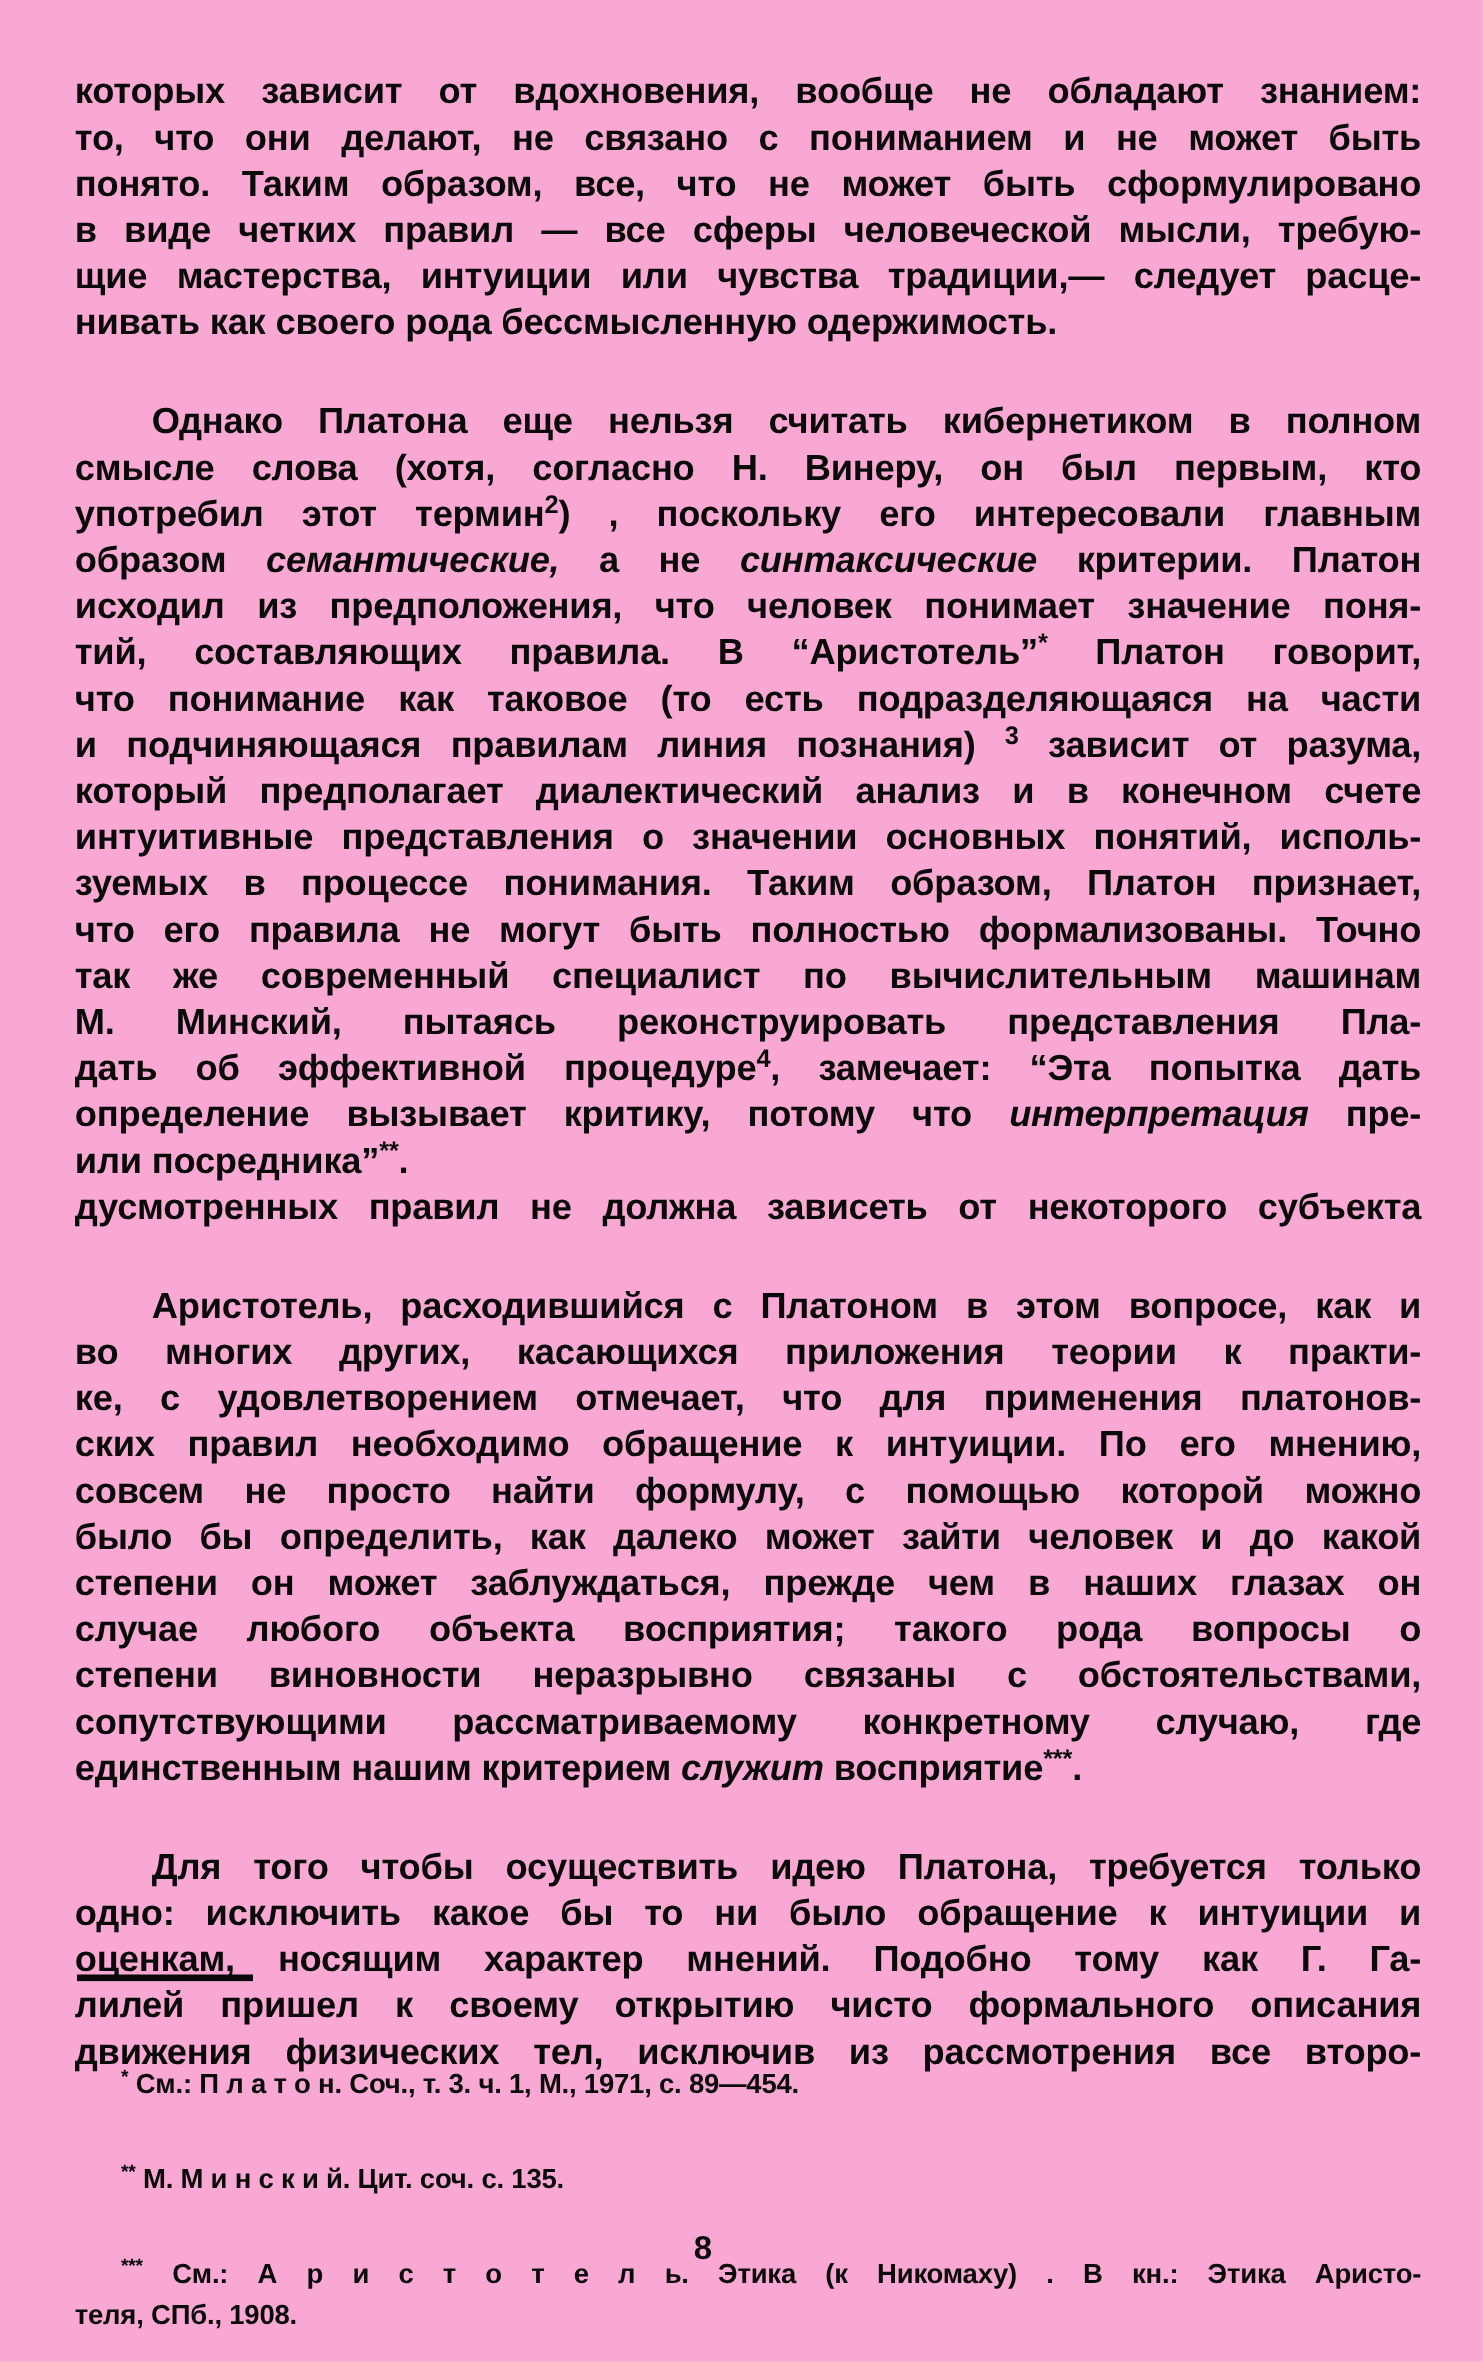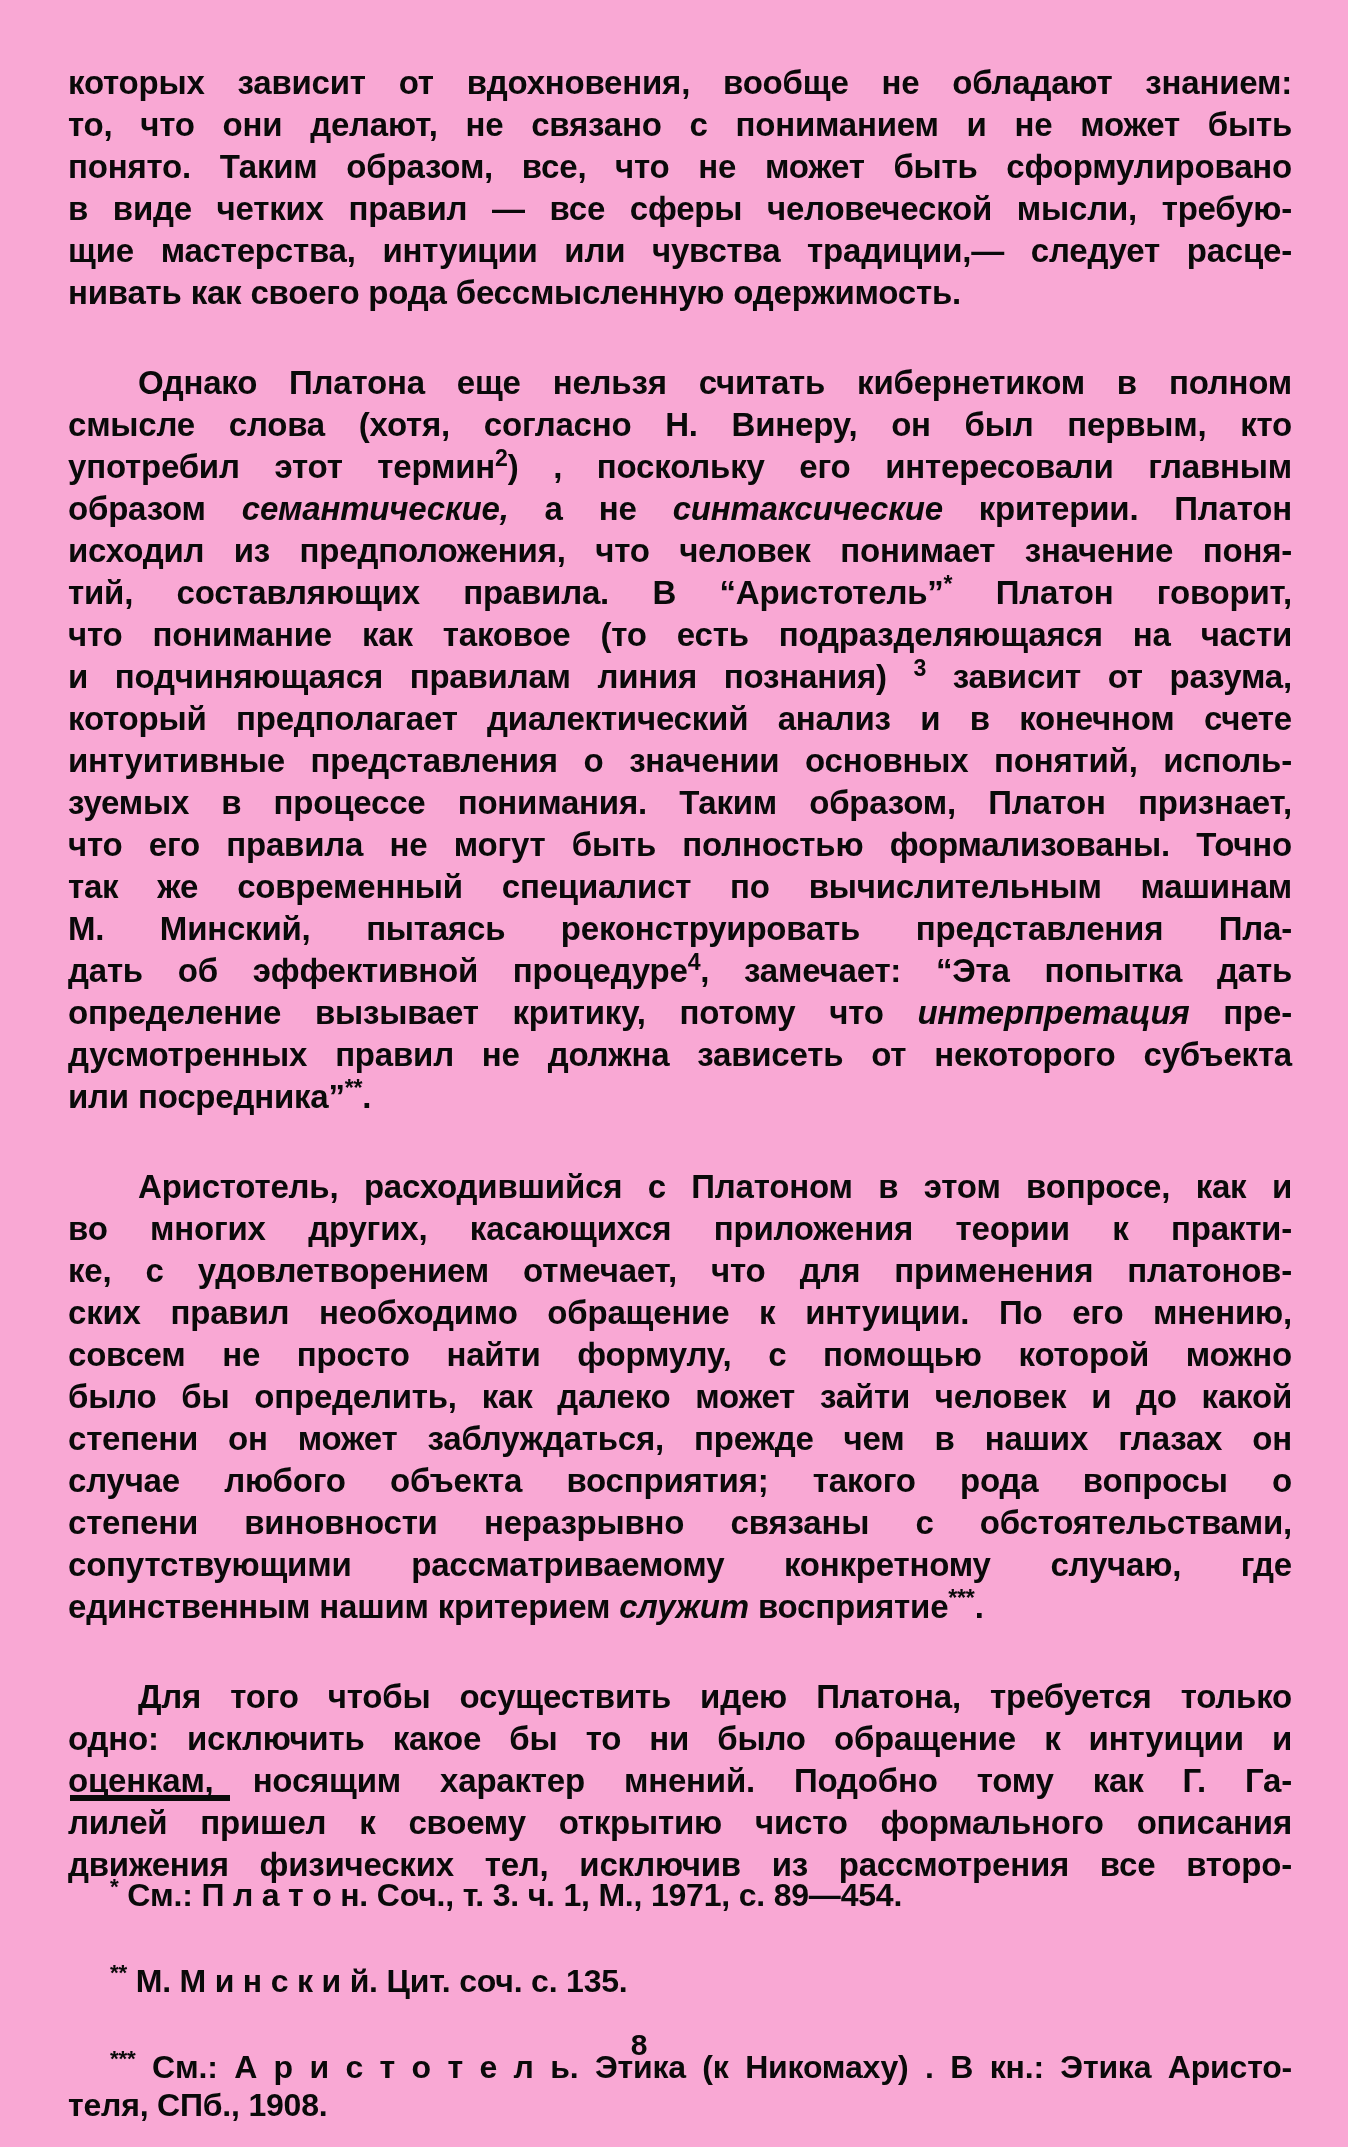--- a/index.html
+++ b/index.html
@@ -26,21 +26,21 @@
   .it{font-style:italic;}
   .sup{font-size:70%;vertical-align:super;line-height:0;}
   .fn-rule{
     position:absolute;left:70px;top:1795px;
     width:160px;height:6px;background:#0a0a0a;
   }
   .fn-block{
     position:absolute;left:68px;top:1828px;width:1224px;
   }
   .fn-block .line{
-    font-size:32px;line-height:38px;min-height:38px;
+    font-size:25px;line-height:38px;min-height:38px;
   }
   .fn-block .line.ind{text-indent:42px;}
   .page-number{
     position:absolute;left:0;top:2028px;width:1278px;
     text-align:center;font-size:30px;font-weight:700;color:#0a0a0a;
   }
 </style>
 </head>
 <body>
 
@@ -61,22 +61,22 @@
       <div class="line"><span class="">что понимание как таковое (то есть подразделяющаяся на части</span></div>
       <div class="line"><span class="">и подчиняющаяся правилам линия познания) </span><span class="sup">3</span><span class=""> зависит от разума,</span></div>
       <div class="line"><span class="">который предполагает диалектический анализ и в конечном счете</span></div>
       <div class="line"><span class="">интуитивные представления о значении основных понятий, исполь-</span></div>
       <div class="line"><span class="">зуемых в процессе понимания. Таким образом, Платон признает,</span></div>
       <div class="line"><span class="">что его правила не могут быть полностью формализованы. Точно</span></div>
       <div class="line"><span class="">так же современный специалист по вычислительным машинам</span></div>
       <div class="line"><span class="">М. Минский, пытаясь реконструировать представления Пла-</span></div>
       <div class="line"><span class="">дать об эффективной процедуре</span><span class="sup">4</span><span class="">, замечает: “Эта попытка дать</span></div>
       <div class="line"><span class="">определение вызывает критику, потому что </span><span class="it ">интерпретация</span><span class=""> пре-</span></div>
+      <div class="line noj"><span class="">или посредника”</span><span class="sup">**</span><span class="">.</span></div>
       <div class="line"><span class="">дусмотренных правил не должна зависеть от некоторого субъекта</span></div>
-      <div class="line noj"><span class="">или посредника”</span><span class="sup">**</span><span class="">.</span></div>
       <div class="line ind"><span class="">Аристотель, расходившийся с Платоном в этом вопросе, как и</span></div>
       <div class="line"><span class="">во многих других, касающихся приложения теории к практи-</span></div>
       <div class="line"><span class="">ке, с удовлетворением отмечает, что для применения платонов-</span></div>
       <div class="line"><span class="">ских правил необходимо обращение к интуиции. По его мнению,</span></div>
       <div class="line"><span class="">совсем не просто найти формулу, с помощью которой можно</span></div>
       <div class="line"><span class="">было бы определить, как далеко может зайти человек и до какой</span></div>
       <div class="line"><span class="">степени он может заблуждаться, прежде чем в наших глазах он</span></div>
       <div class="line"><span class="">случае любого объекта восприятия; такого рода вопросы о</span></div>
       <div class="line"><span class="">степени виновности неразрывно связаны с обстоятельствами,</span></div>
       <div class="line"><span class="">сопутствующими рассматриваемому конкретному случаю, где</span></div>

